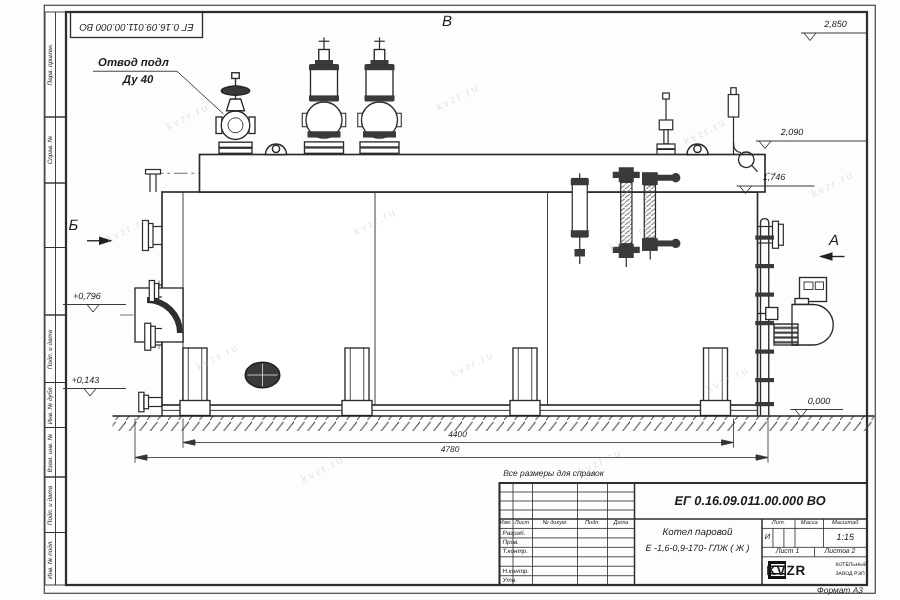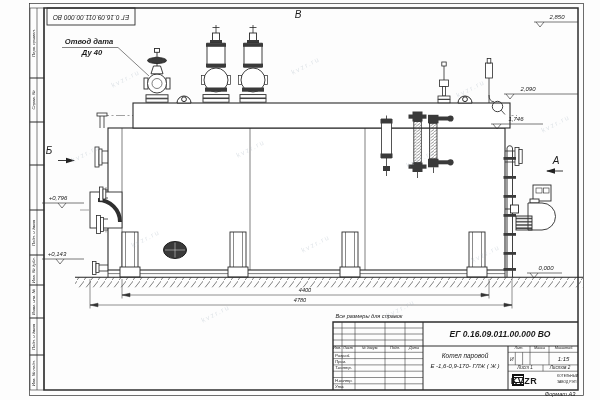--- a/index.html
+++ b/index.html
@@ -312,21 +312,21 @@
 <div class="wm" style="left:235px;top:145px">kvzr.ru</div>
 <div class="wm" style="left:405px;top:155px">kvzr.ru</div>
 <div class="wm" style="left:540px;top:120px">kvzr.ru</div>
 <div class="wm" style="left:130px;top:235px">kvzr.ru</div>
 <div class="wm" style="left:300px;top:240px">kvzr.ru</div>
 <div class="wm" style="left:470px;top:250px">kvzr.ru</div>
 <div class="wm" style="left:200px;top:310px">kvzr.ru</div>
 <div class="wm" style="left:385px;top:305px">kvzr.ru</div>
 
 <div class="t s65 rot180" style="left:91px;top:16.5px">ЕГ 0.16.09.011.00.000 ВО</div>
-<div class="t s8 b" style="left:89px;top:42px">Отвод дата</div>
+<div class="t s8 b" style="left:89px;top:42px">Отвод подл</div>
 <div class="t s8 b" style="left:92px;top:53px">Ду 40</div>
 <div class="t s10" style="left:298px;top:15px">В</div>
 <div class="t s10" style="left:49px;top:151px">Б</div>
 <div class="t s10" style="left:556px;top:161px">А</div>
 
 <div class="t s6" style="left:557px;top:16.5px">2,850</div>
 <div class="t s6" style="left:528px;top:89px">2,090</div>
 <div class="t s6" style="left:516px;top:119px">1,746</div>
 <div class="t s6" style="left:58px;top:197.5px">+0,796</div>
 <div class="t s6" style="left:57px;top:253.5px">+0,143</div>

